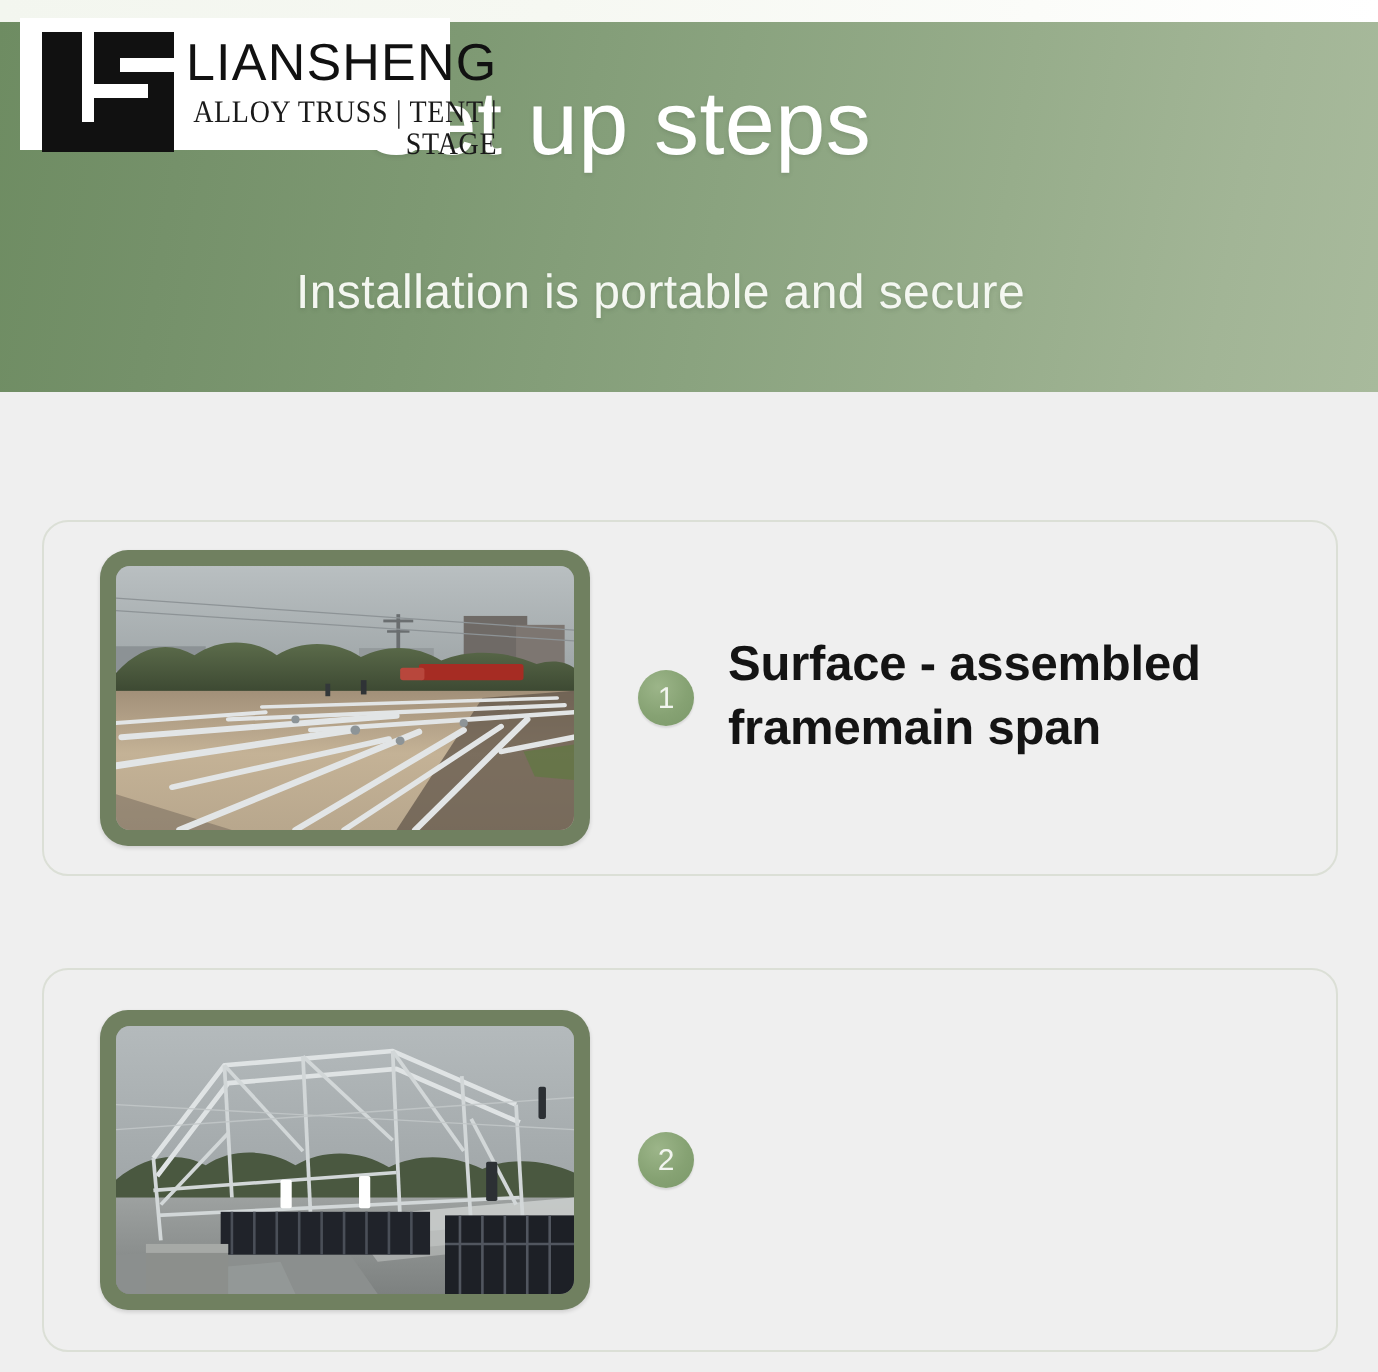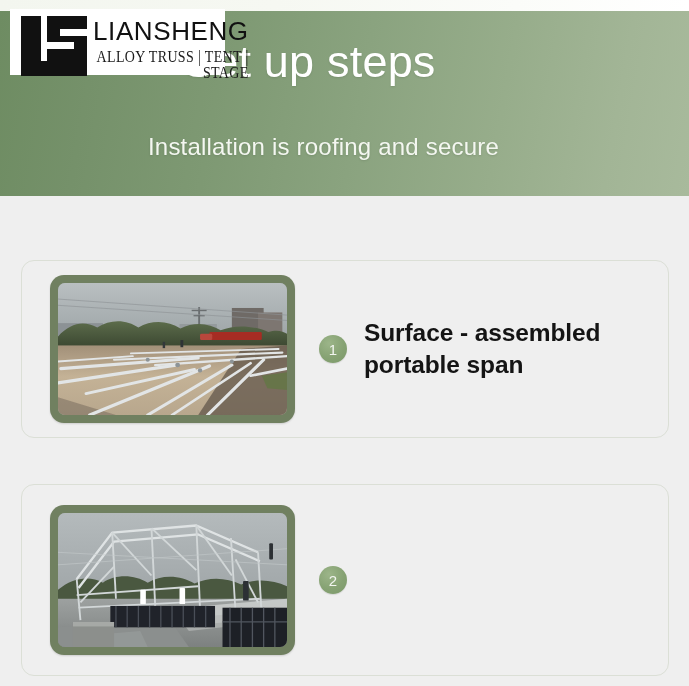--- a/index.html
+++ b/index.html
@@ -210,21 +210,21 @@
 </style>
 </head>
 <body>
 
 <div class="page">
 
   <div class="top-strip"></div>
 
   <div class="header">
     <div class="header-title">Set up steps</div>
-    <div class="header-subtitle">Installation is roofing and secure</div>
+    <div class="header-subtitle">Installation is portable and secure</div>
   </div>
 
   <div class="logo-box">
     <div class="logo-mark">
       <svg viewBox="0 0 66 60" width="66" height="60" aria-hidden="true">
 
         <path fill="#111111" d="M0,0 H20 V45 H66 V60 H0 Z"></path>
 
         <path fill="#111111" d="M26,0 H66 V13 H39 V20 H66 V45 H26 V33 H53 V26 H26 Z"></path>
       </svg>
@@ -308,21 +308,21 @@
             <rect x="131" y="64" width="3" height="8" fill="#2f3336"></rect>
             <rect x="112" y="66" width="2.6" height="7" fill="#33383a"></rect>
 
             <path d="M218,104 L245,100 L245,120 L224,118 Z" fill="#5d7a3f" opacity="0.65"></path>
           </svg>
         </div>
       </div>
 
       <div class="card-body">
         <div class="step-badge">1</div>
-        <div class="step-text">Surface - assembled portable span</div>
+        <div class="step-text">Surface - assembled framemain span</div>
       </div>
     </div>
 
     <div class="card card-2">
 
       <div class="thumb-frame">
         <div class="thumb">
           <svg viewBox="0 0 245 150" preserveAspectRatio="none" aria-hidden="true">
             <defs>
               <linearGradient id="sky2" x1="0" y1="0" x2="0" y2="1">

